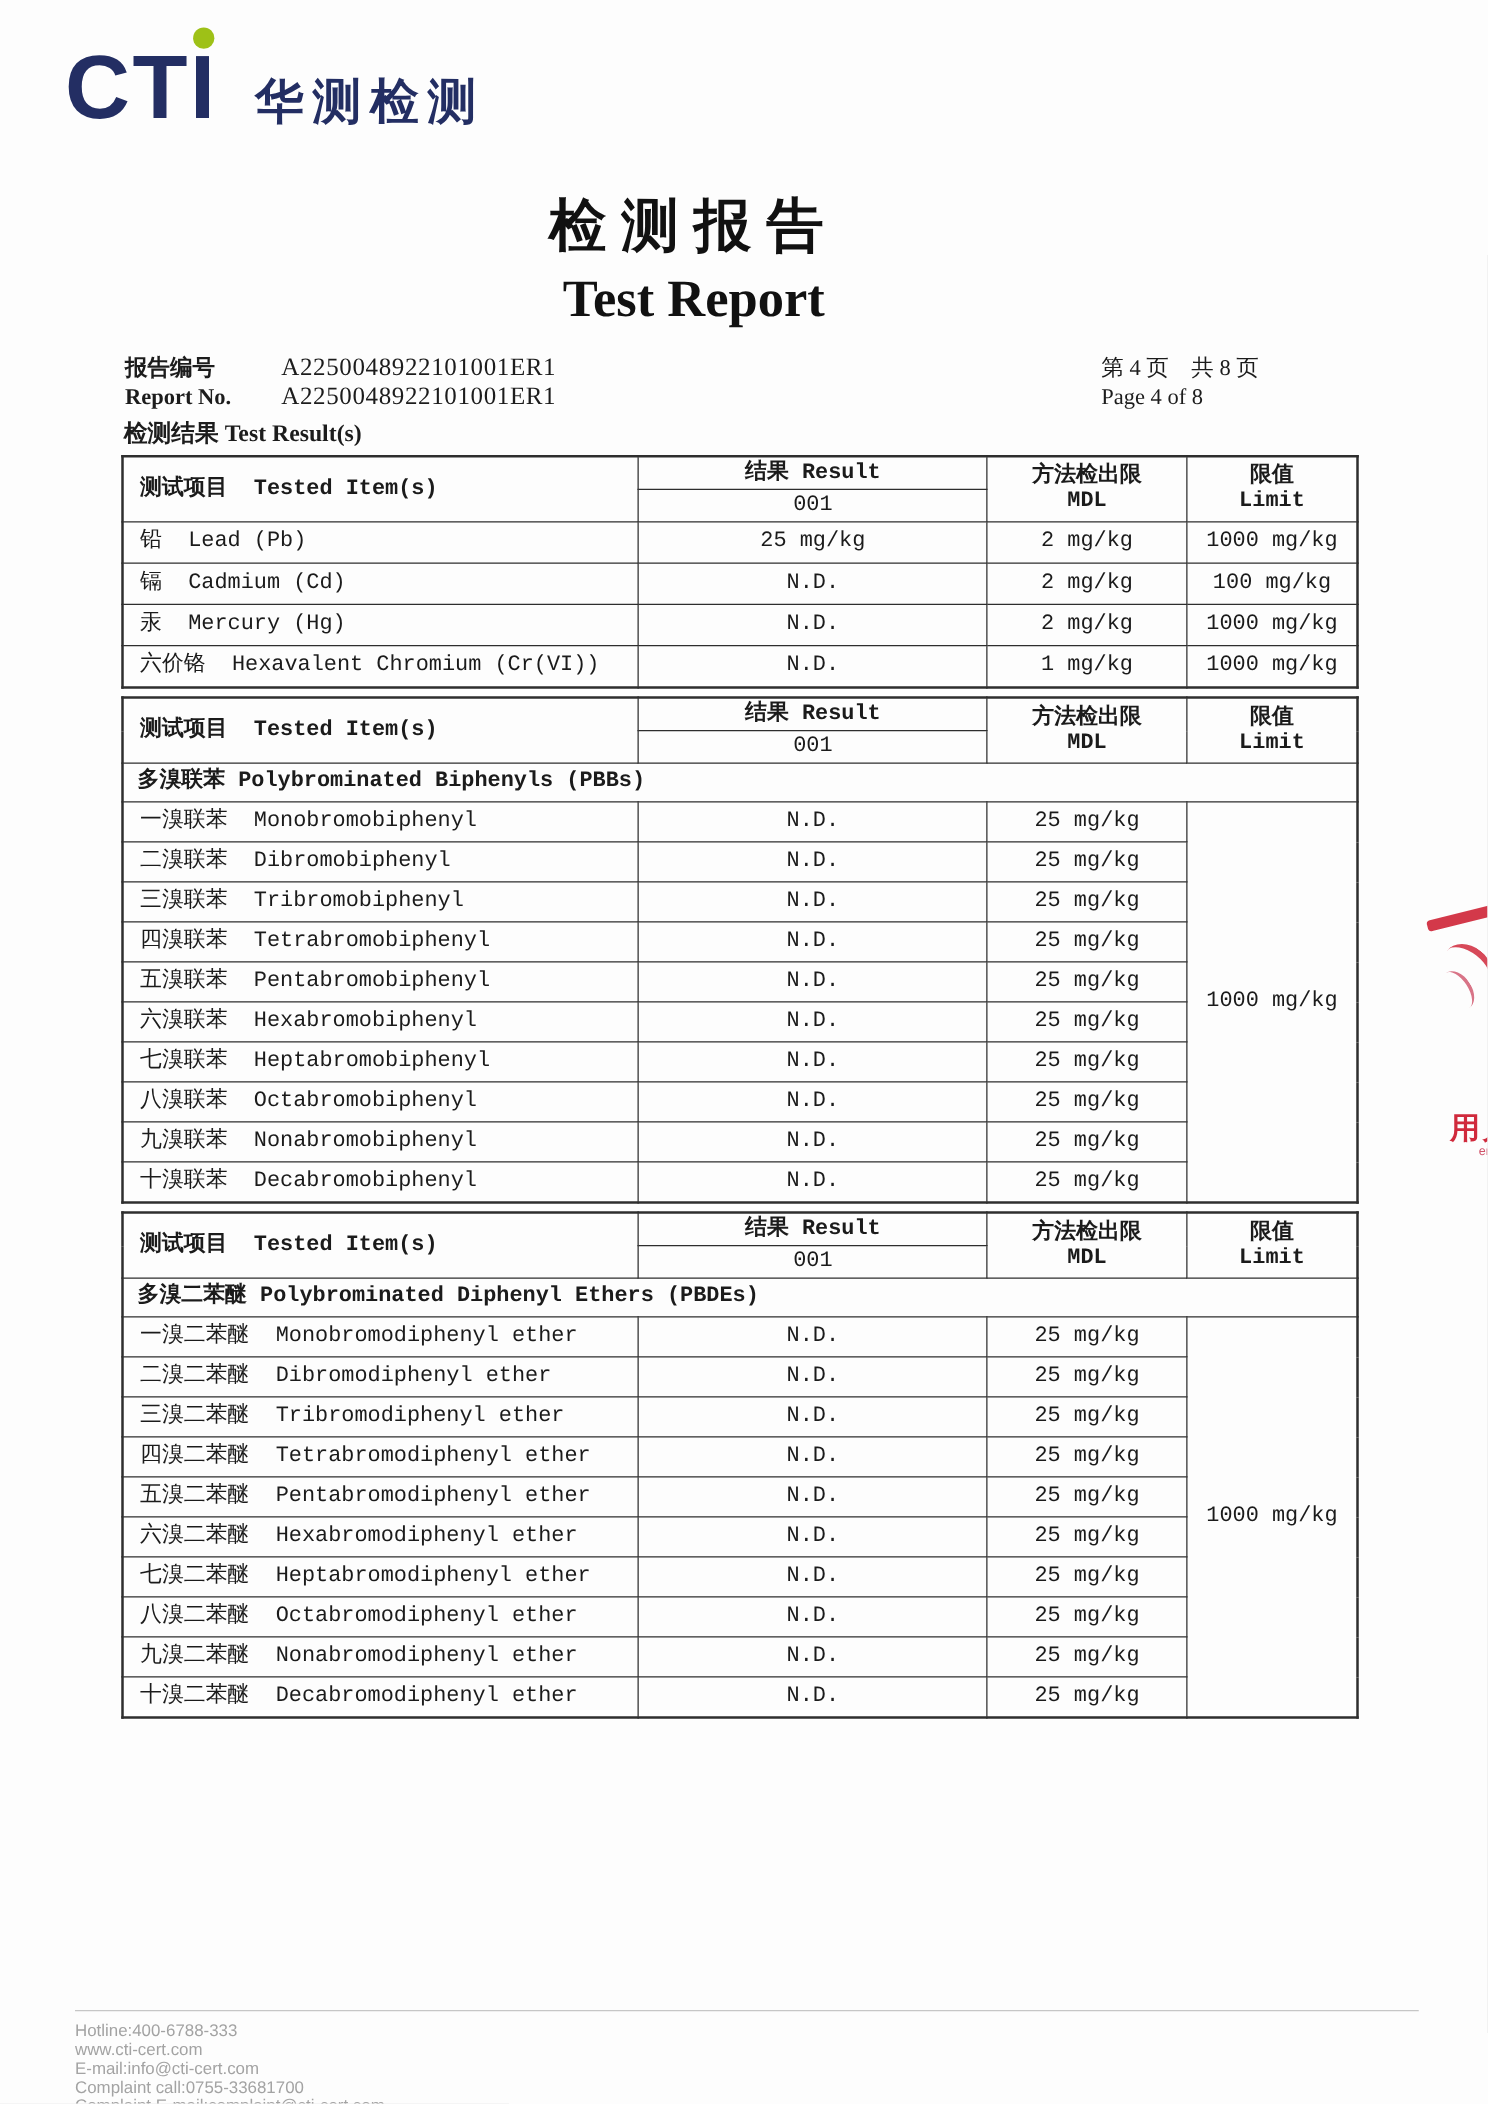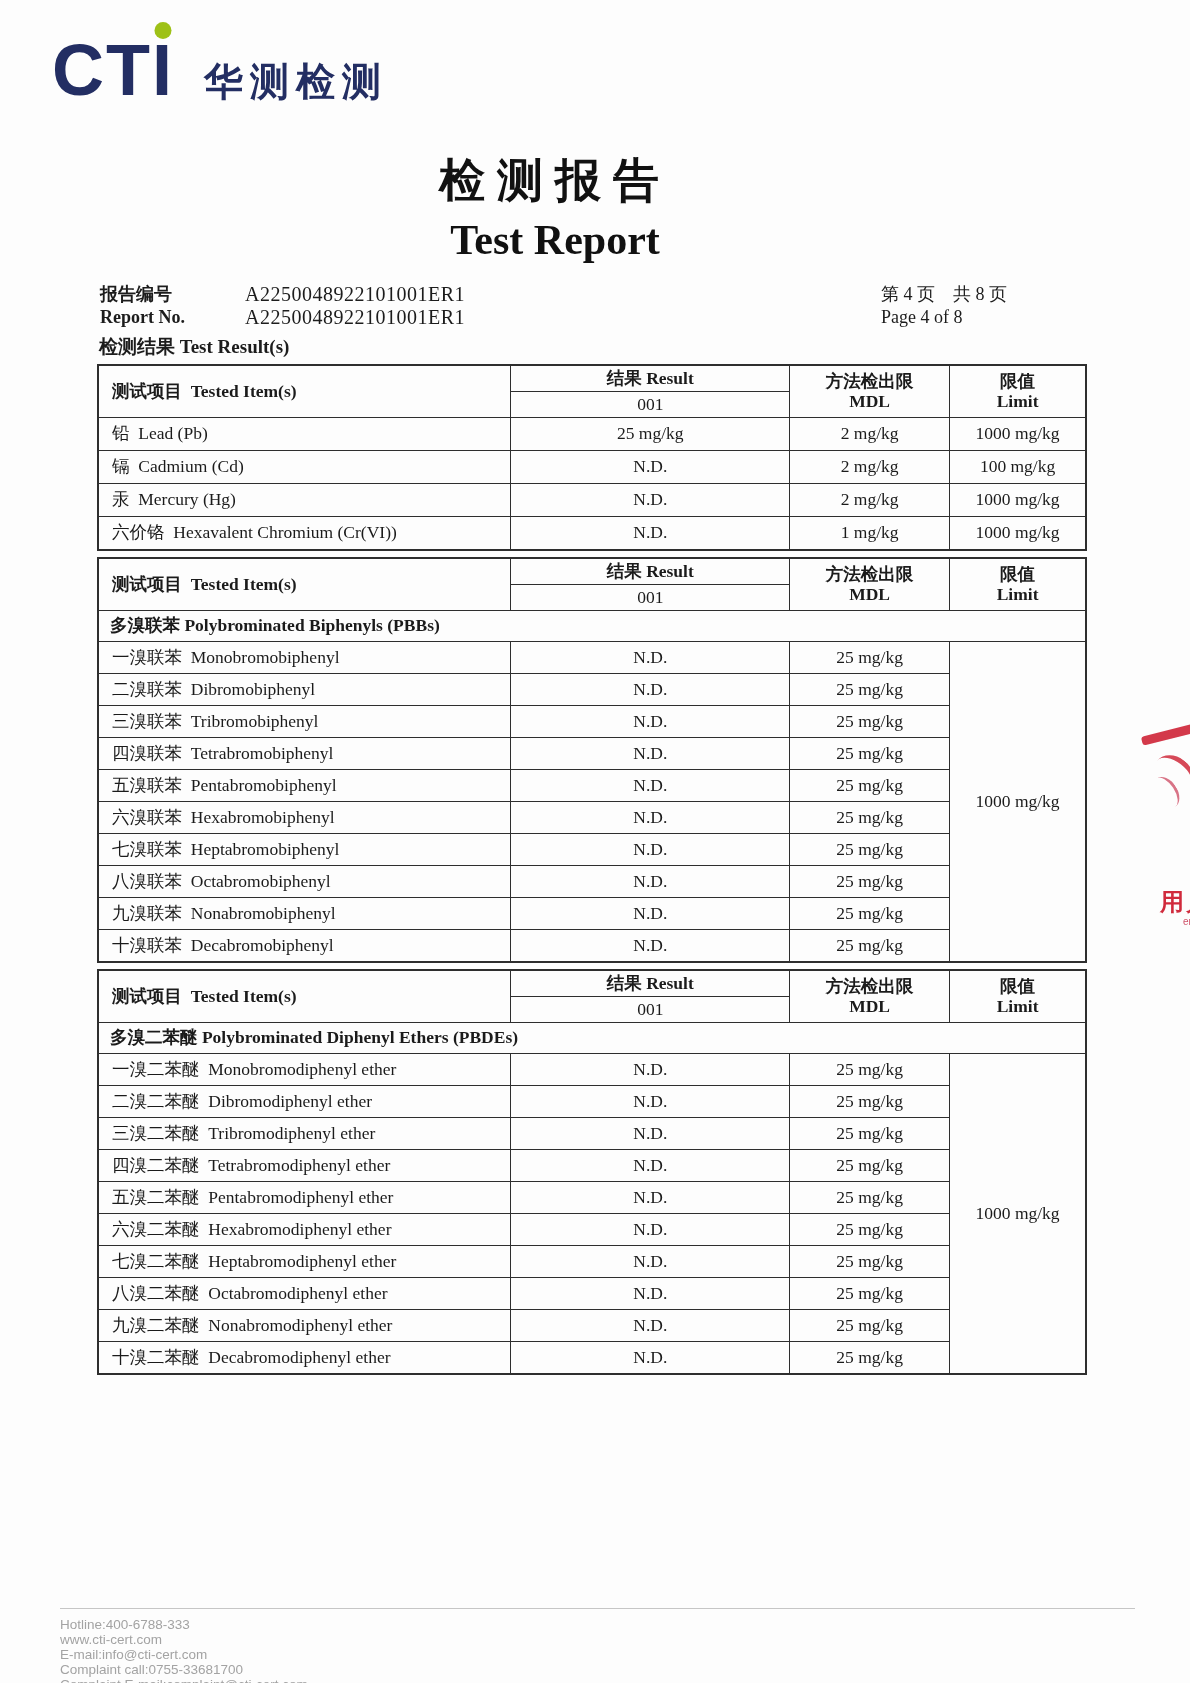--- a/index.html
+++ b/index.html
@@ -20,28 +20,28 @@
   .logo-dot{position:absolute;top:-12px;left:50%;transform:translateX(-50%);
             width:17px;height:17px;border-radius:50%;background:#9ec117;}
   .logo-cn{font-size:39px;font-weight:800;letter-spacing:7px;margin-left:30px;line-height:1;}
   
   .title-wrap{position:absolute;top:150px;left:0;width:1110px;text-align:center;}
   .title-cn{font-size:46px;font-weight:bold;letter-spacing:12px;color:#111;}
   .title-en{font-size:42px;font-weight:bold;margin-top:4px;color:#111;}
   
   .report-row{position:absolute;top:283px;left:100px;right:183px;
               display:flex;justify-content:space-between;font-size:18px;}
-  .report-no{display:flex;gap:60px;}
+  .report-no{display:flex;gap:40px;}
   .rn-labels div{font-weight:bold;line-height:1.25;}
   .rn-values div{font-size:20px;line-height:1.15;letter-spacing:.5px;}
   .page-info{line-height:1.3;}
   
   .results-heading{position:absolute;top:334px;left:99px;font-size:19px;font-weight:bold;}
   
-  .tables{position:absolute;top:364px;left:97px;width:990px;}
+  .tables{position:absolute;top:364px;left:97px;width:990px;font-family:Liberation Mono, monospace;}
   table.report-table{border-collapse:collapse;width:100%;table-layout:fixed;
                      margin-bottom:6px;font-size:17.5px;color:#1b1b1b;
                      border:2px solid #2e2e2e;}
   .report-table td{border:1px solid #2e2e2e;text-align:center;vertical-align:middle;
                    padding:0 2px;height:31px;line-height:1.12;overflow:hidden;}
   .report-table td.col-item{text-align:left;padding-left:13px;}
   .report-table td.head{font-weight:bold;height:25px;}
   .report-table td.subid{height:25px;}
   .report-table td.section{text-align:left;padding-left:11px;font-weight:bold;height:30px;}
   .report-table tr.h32 td{height:32px;}

